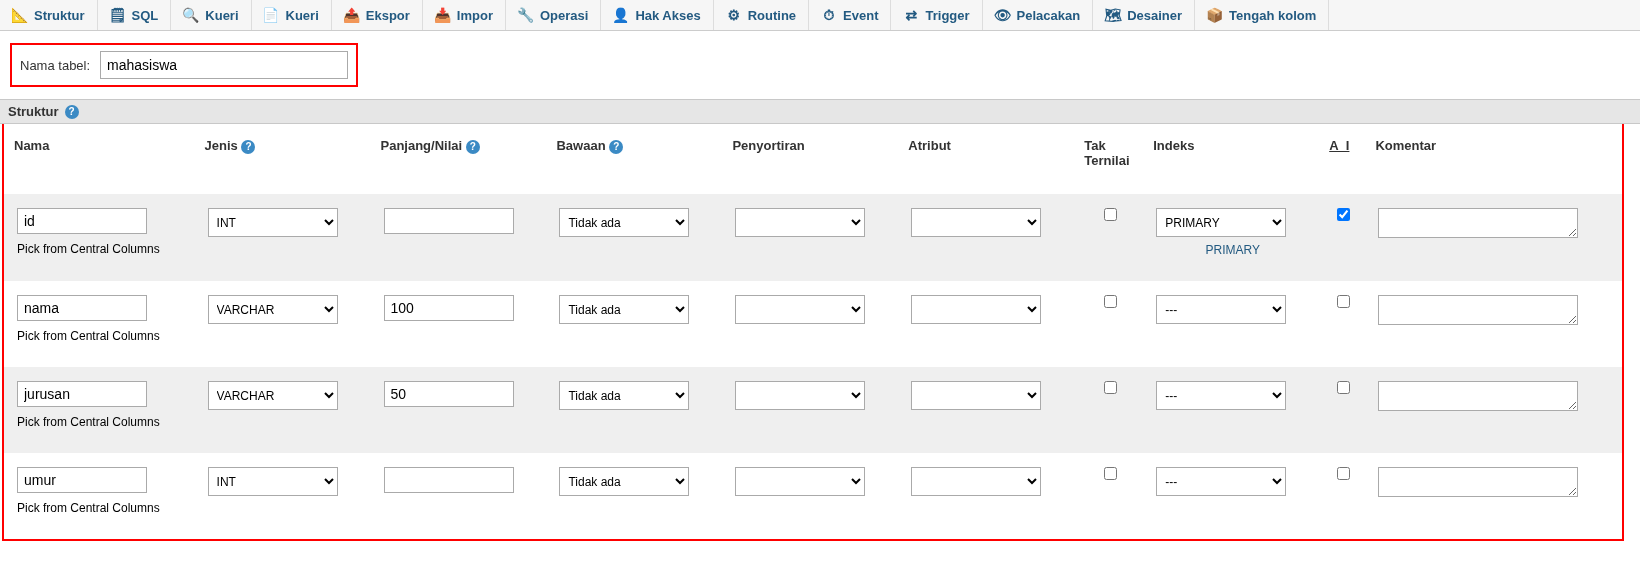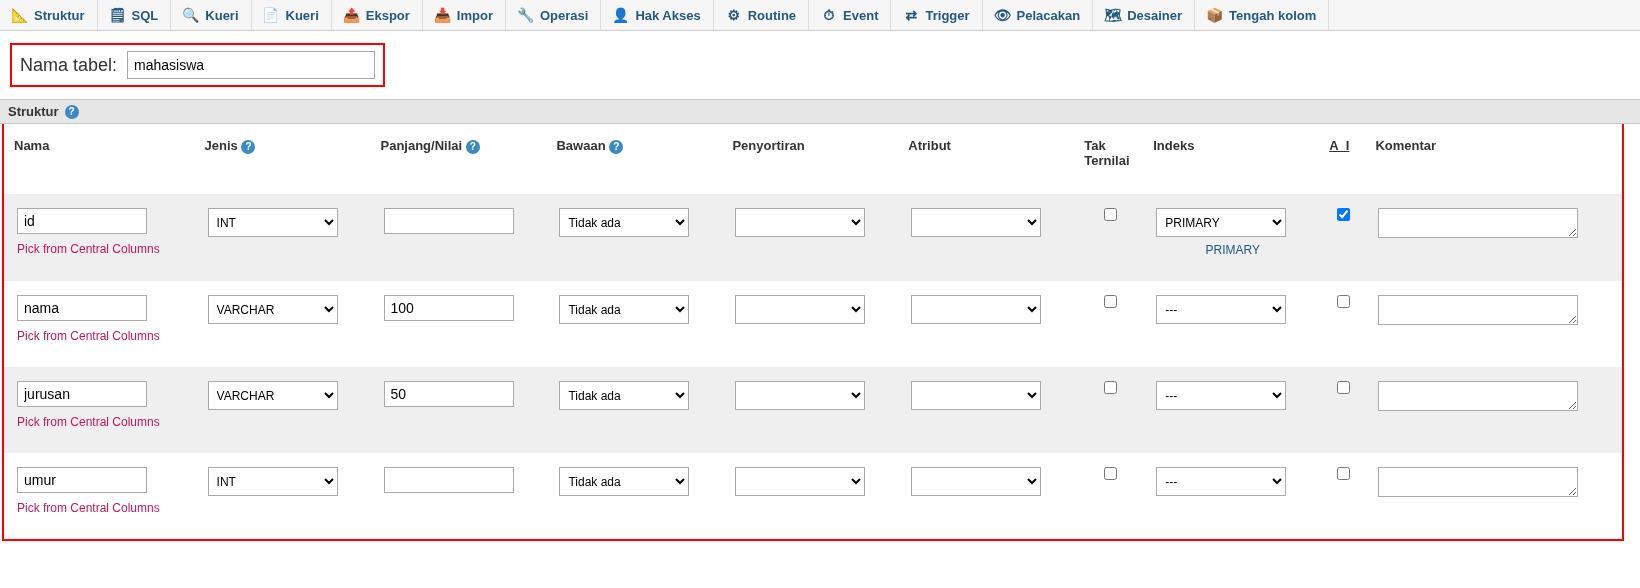--- a/index.html
+++ b/index.html
@@ -22,21 +22,21 @@
     font-size: 13px;
   }
   .topnav .tab .icon { width:16px;height:16px;display:inline-flex;align-items:center;justify-content:center;font-size:14px; }
 
   .formbar {
     display: flex;
     align-items: center;
     gap: 14px;
     padding: 12px 10px;
   }
-  .formbar label { font-size: 18px; }
+  .formbar label { font-size: 13px; }
   .formbar input[type="text"] {
     border: 1px solid #aaa;
     padding: 4px 6px;
     font-size: 14px;
     height: 28px;
   }
   .formbar .tablename-wrap {
     border: 2px solid red;
     padding: 6px 8px;
     display: flex;
@@ -85,21 +85,21 @@
   }
   table.cols input[type="text"] {
     border:1px solid #aaa; padding:3px 6px; font-size:14px; height:26px; width:130px;
   }
   table.cols select {
     border:1px solid #aaa; padding:2px 4px; font-size:12px; height:29px; width:130px; background:#fff;
   }
   table.cols textarea {
     border:1px solid #aaa; width:200px; height:30px; resize:both;
   }
-  .pick-link { color:#be185d; font-size:12px; margin-top:8px; display:block; cursor:pointer; }
+  .pick-link { color:#000000; font-size:12px; margin-top:8px; display:block; cursor:pointer; }
   .idx-extra { color:#235a81; font-size:12px; text-align:center; margin-top:6px; }
   .center { text-align:center; }
   .help-icon { display:inline-block;width:14px;height:14px;border-radius:50%;background:#3b8ac4;color:#fff;font-size:10px;line-height:14px;text-align:center; }
 </style>
 </head>
 <body>
 
 <div class="topnav" id="topnav">
     <div class="tab">
       <span class="icon">📐</span>

